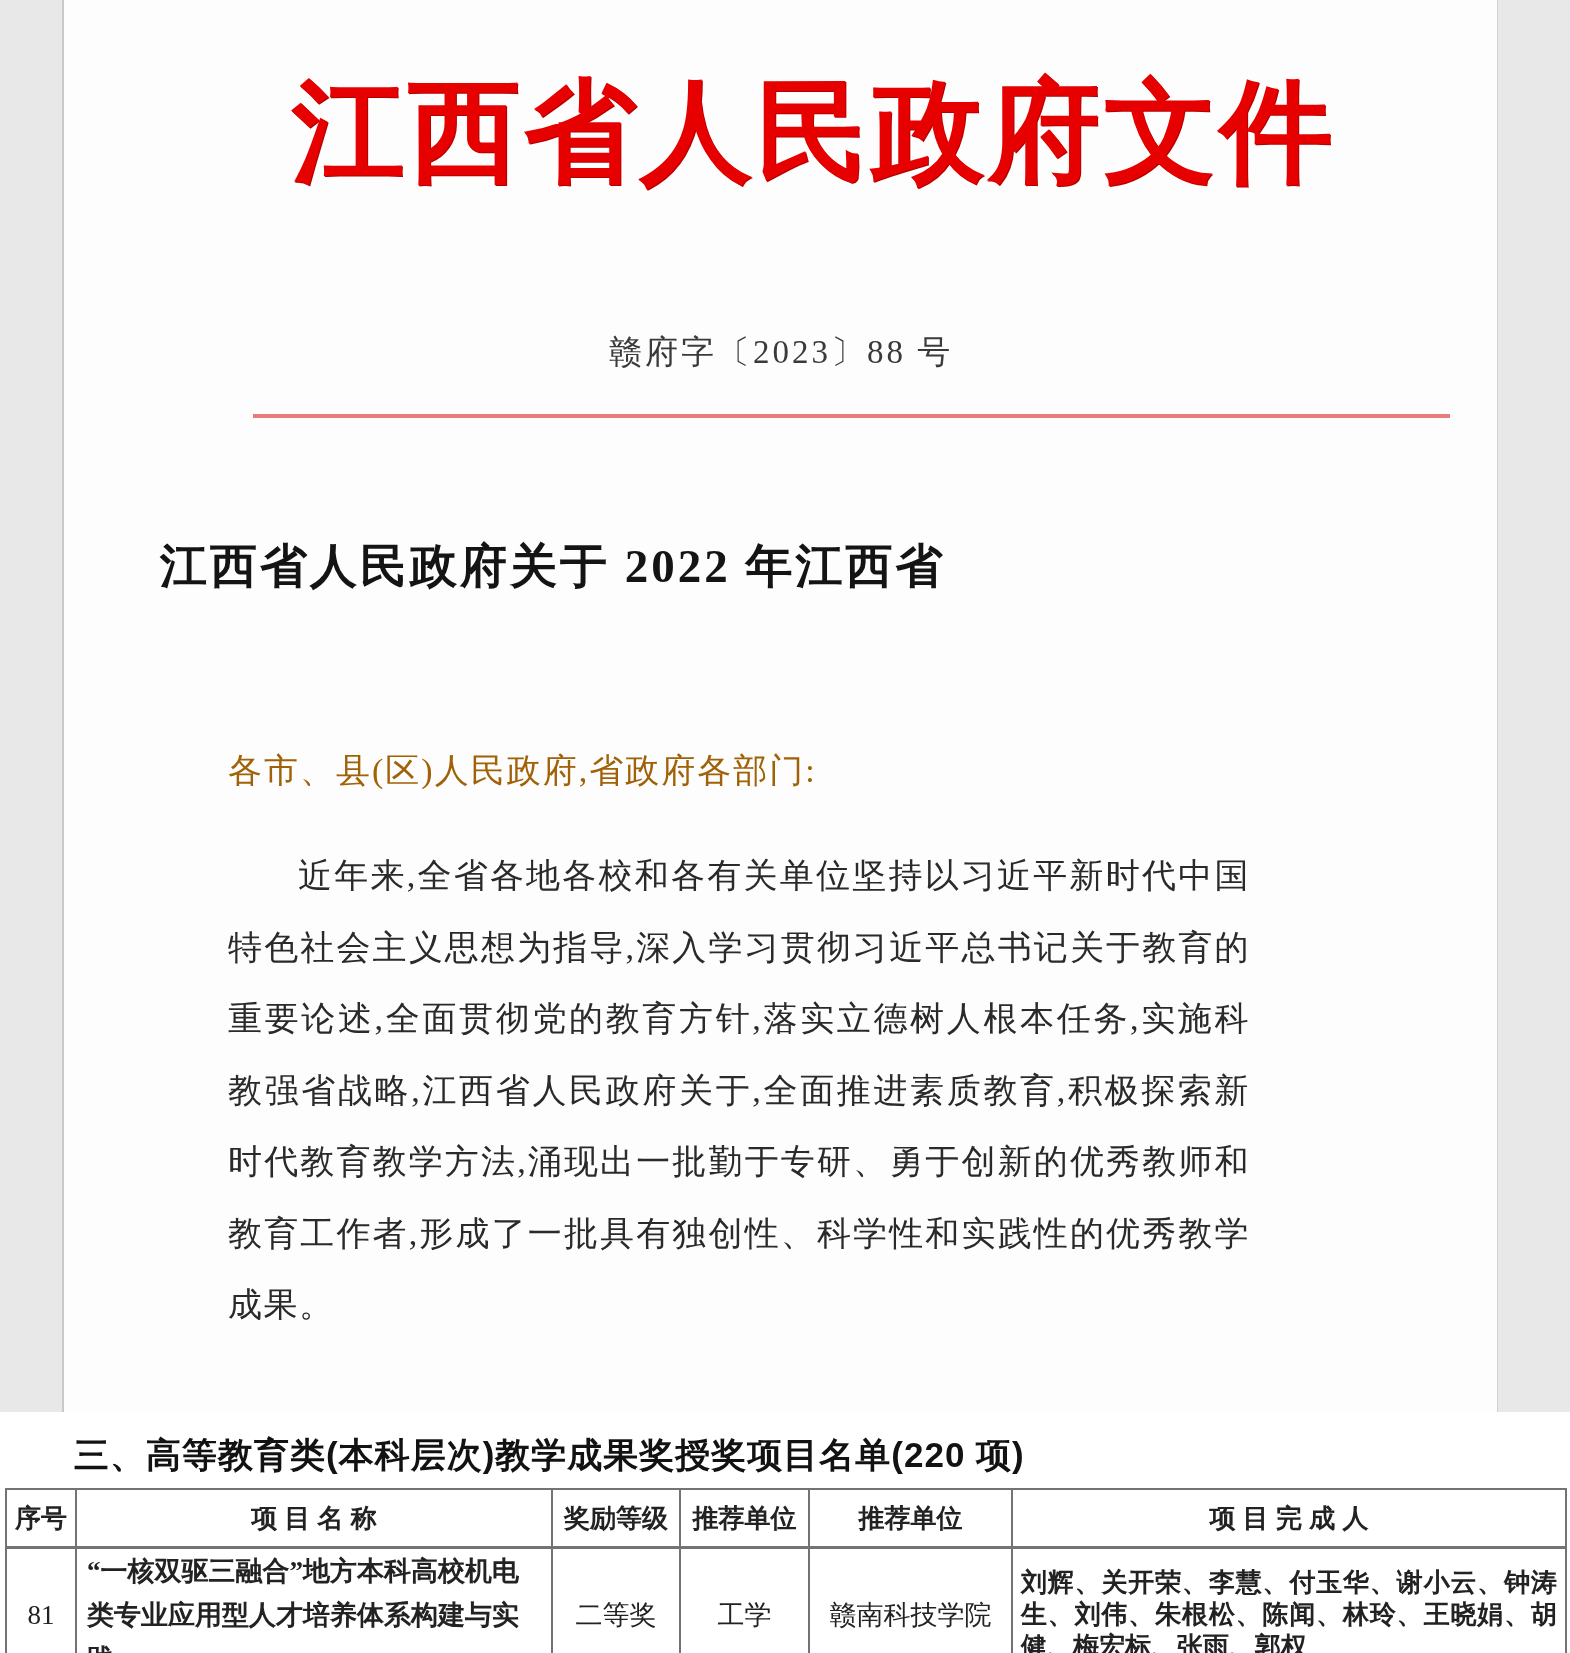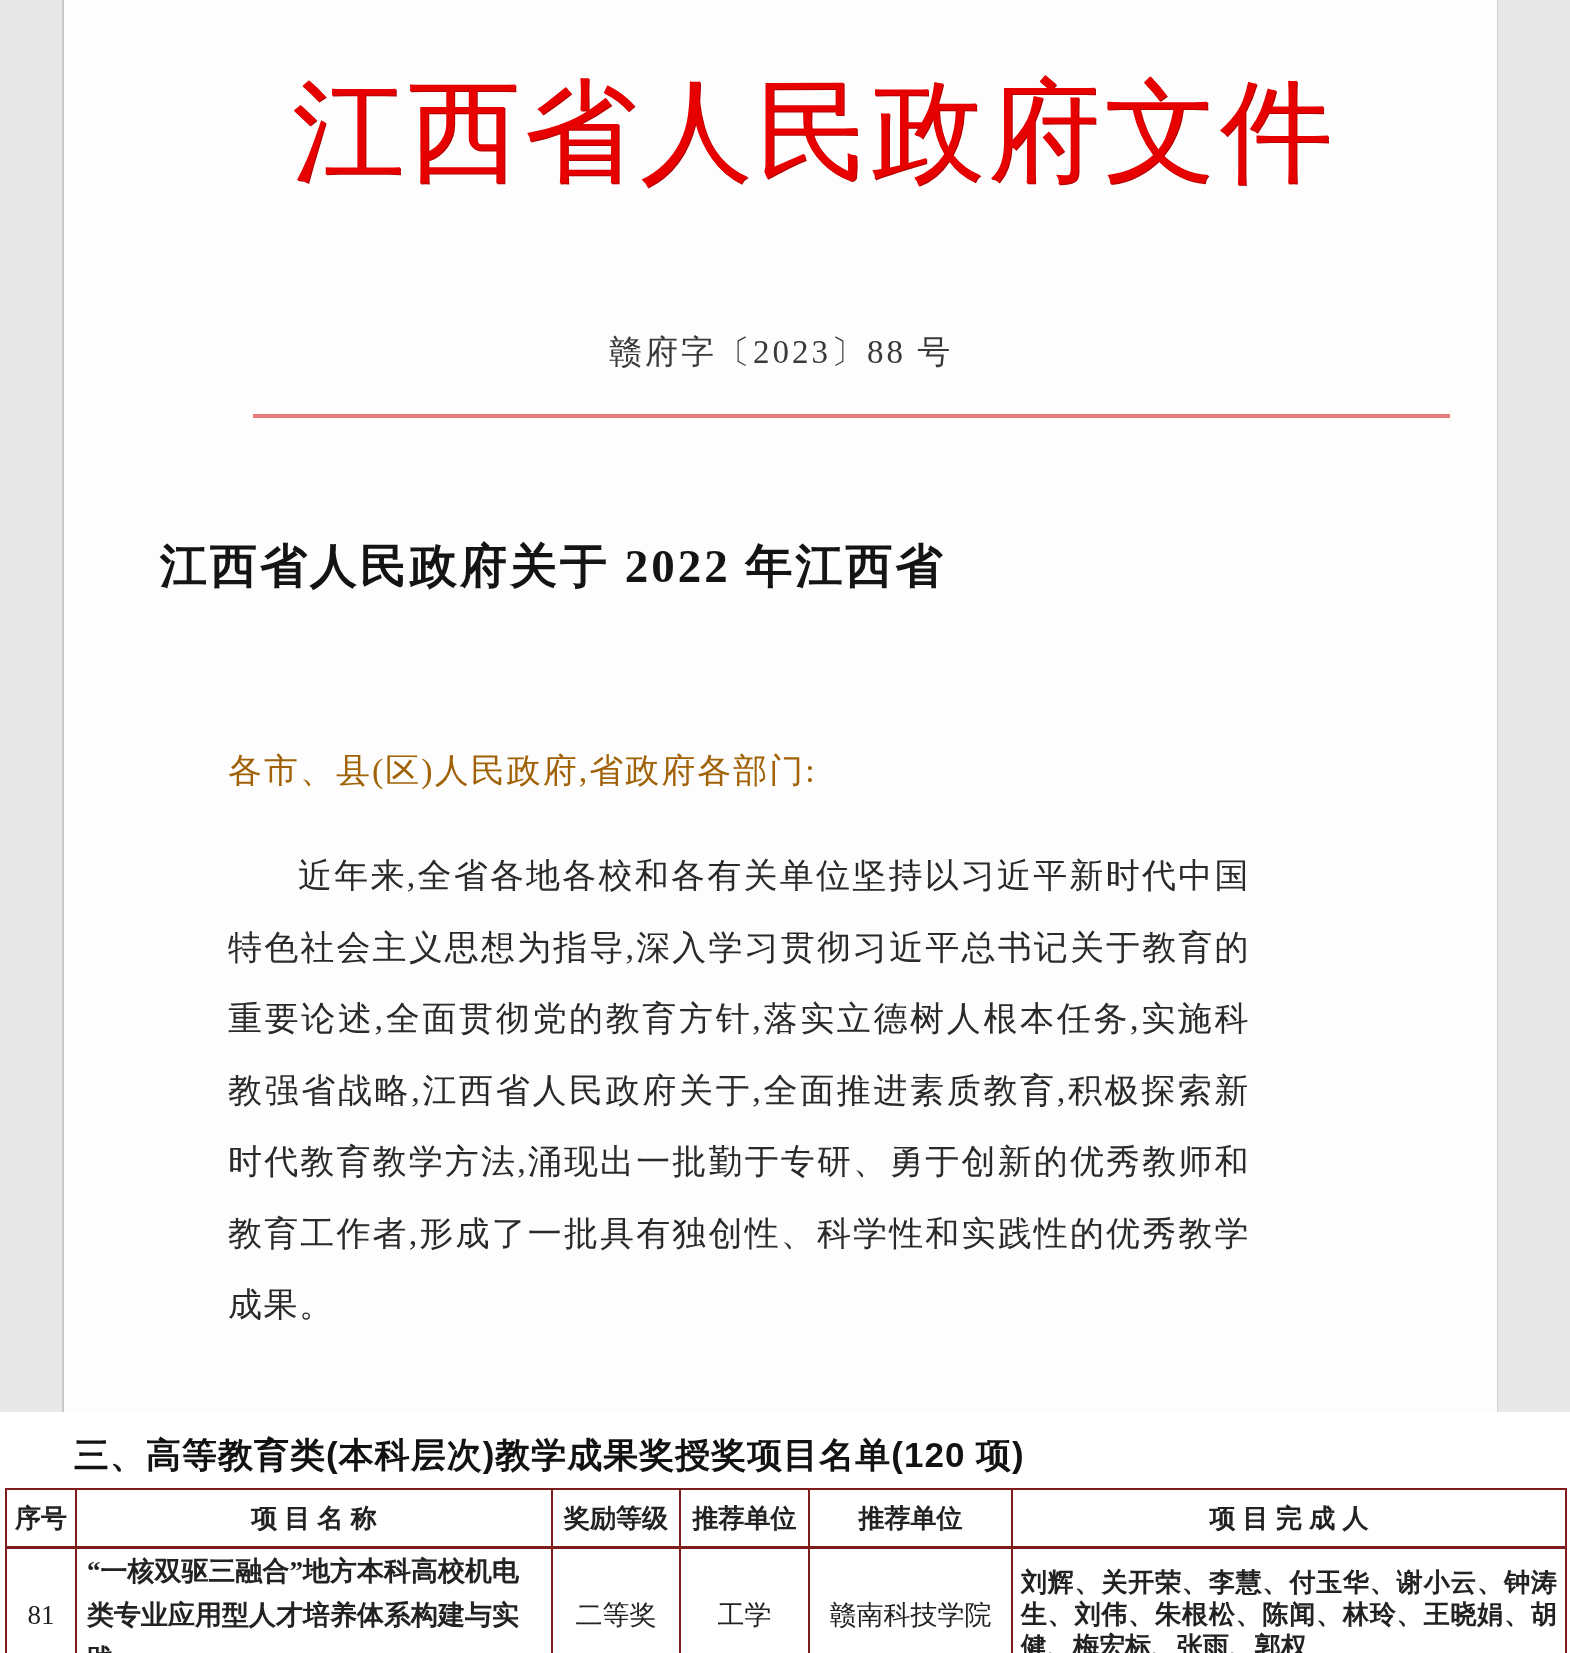--- a/index.html
+++ b/index.html
@@ -29,21 +29,21 @@
   .strip.left  { left: 0;  width: 62px;  border-right: 2px solid #c9c9c9; }
   .strip.right { right: 0; width: 72px;  border-left: 1px solid #d2d2d2; }
 
   .masthead {
     position: absolute;
     top: 42px; left: 64px;
     width: 1500px;
     text-align: center;
     font-size: 112px;
     line-height: 180px;
-    font-weight: normal;
+    font-weight: bold;
     letter-spacing: 4px;
     color: #e60000;
     text-shadow: 1px 1px 0 #b30000;
     white-space: nowrap;
   }
   .doc-number {
     position: absolute;
     top: 330px; left: 64px;
     width: 1434px;
     text-align: center;
@@ -110,21 +110,21 @@
     white-space: nowrap;
   }
   .awards-table {
     position: absolute;
     top: 76px; left: 5px;
     width: 1560px;
     border-collapse: collapse;
     table-layout: fixed;
   }
   .awards-table th, .awards-table td {
-    border: 2px solid #7f1d1d;
+    border: 2px solid #737373;
     padding: 0;
     overflow: hidden;
   }
   .awards-table th {
     height: 56px;
     font-size: 26px;
     font-weight: bold;
     text-align: center;
     color: #222;
     border-bottom-width: 3px;
@@ -171,21 +171,21 @@
 
   <div class="doc-title line1">江西省人民政府关于 2022 年江西省</div>
 
 
   <div class="salutation">各市、县(区)人民政府,省政府各部门:</div>
 
   <div class="body-paragraph">近年来,全省各地各校和各有关单位坚持以习近平新时代中国特色社会主义思想为指导,深入学习贯彻习近平总书记关于教育的重要论述,全面贯彻党的教育方针,落实立德树人根本任务,实施科教强省战略,江西省人民政府关于,全面推进素质教育,积极探索新时代教育教学方法,涌现出一批勤于专研、勇于创新的优秀教师和教育工作者,形成了一批具有独创性、科学性和实践性的优秀教学成果。</div>
 </div>
 
 <div class="awards-section">
-  <div class="awards-heading">三、高等教育类(本科层次)教学成果奖授奖项目名单(120 项)</div>
+  <div class="awards-heading">三、高等教育类(本科层次)教学成果奖授奖项目名单(220 项)</div>
 
   <table class="awards-table">
     <colgroup>
       <col style="width:70px">
       <col style="width:476px">
       <col style="width:128px">
       <col style="width:129px">
       <col style="width:203px">
       <col style="width:554px">
     </colgroup>

